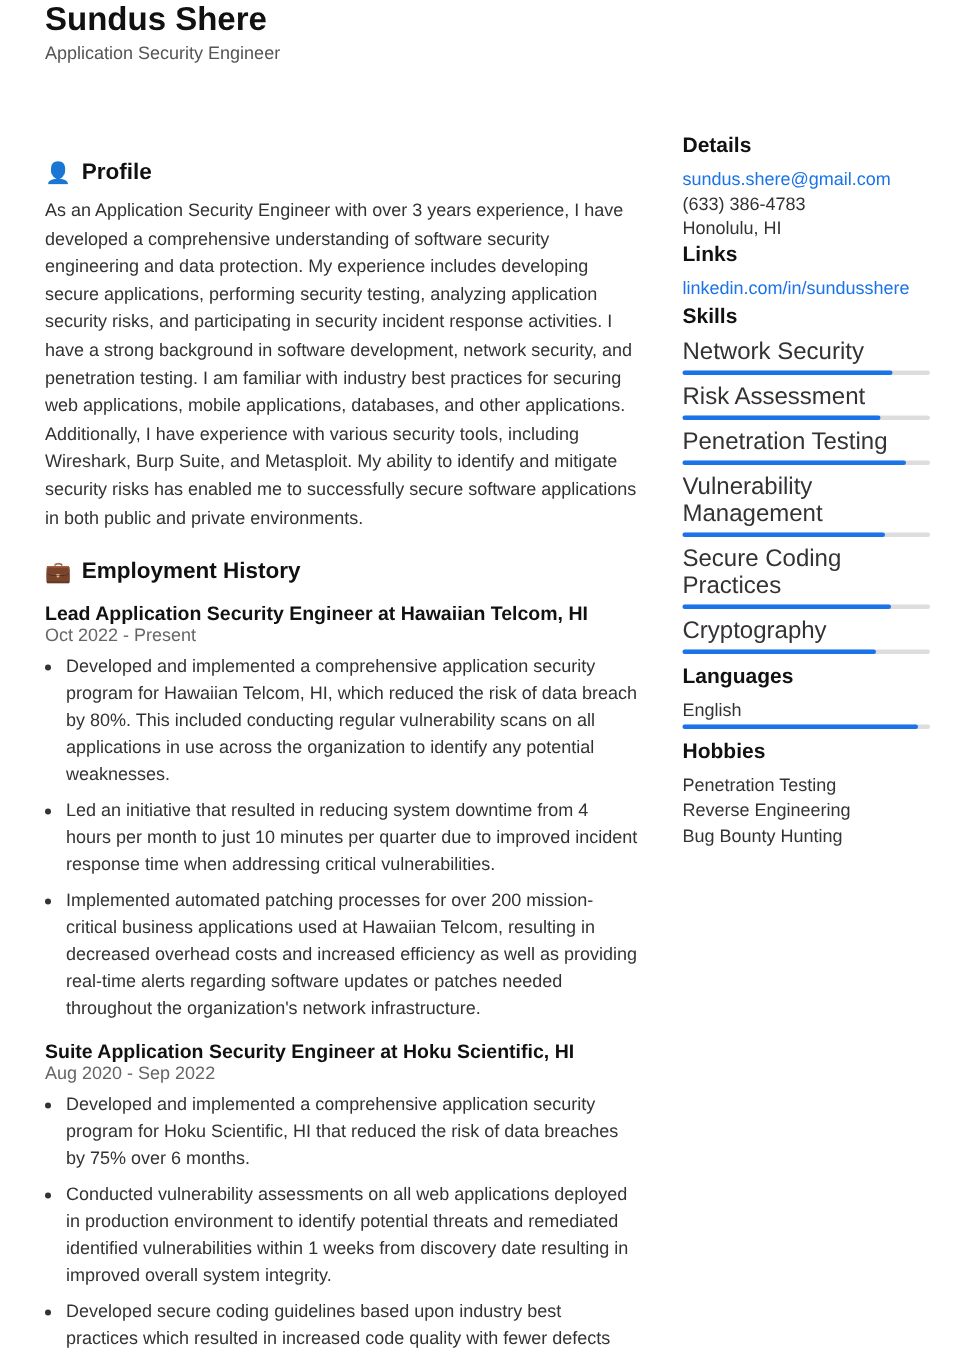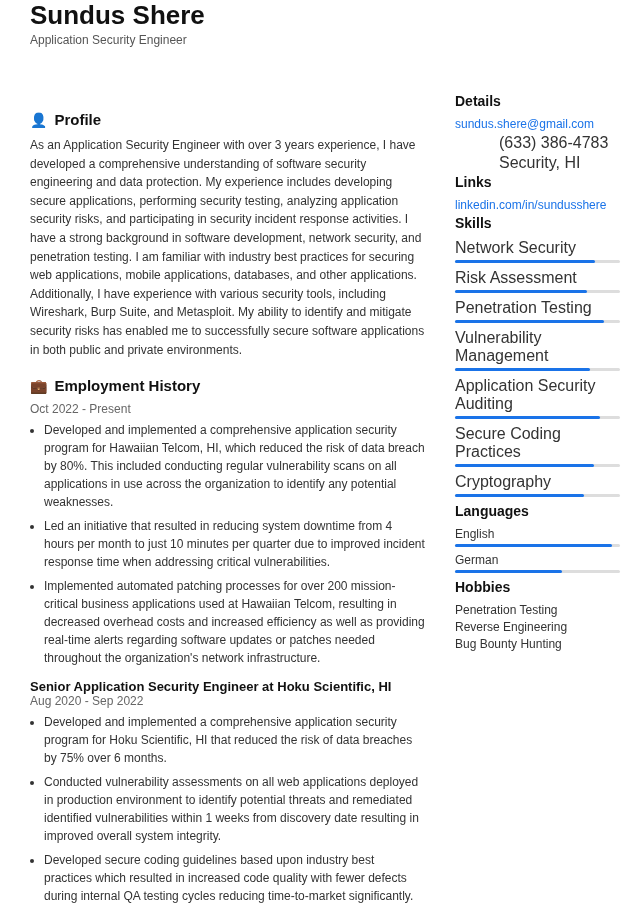--- a/index.html
+++ b/index.html
@@ -23,21 +23,21 @@
     .right-col {
       width: 195px;
       padding: 0 20px 0 10px;
       flex-shrink: 0;
     }
     
     .header {
       padding: 0 20px 16px 30px;
     }
     .header h1 {
-      font-size: 26px;
+      font-size: 22px;
       font-weight: 700;
       color: #111;
     }
     .header .subtitle {
       font-size: 12px;
       color: #555;
       margin-top: 2px;
     }
     
     .section-title {
@@ -93,24 +93,23 @@
       margin-top: 0;
     }
     .detail-link {
       color: #1a73e8;
       text-decoration: none;
       font-size: 12px;
       display: block;
       margin-bottom: 3px;
     }
     .detail-text {
-      font-size: 16px;
+      font-size: 12px;
       color: #333;
       margin-bottom: 2px;
-      margin-left: 44px;
     }
     
     .skill-item {
       margin-bottom: 6px;
     }
     .skill-name {
       font-size: 16px;
       color: #333;
       margin-bottom: 3px;
     }
@@ -161,48 +160,49 @@
       <p class="profile-text">As an Application Security Engineer with over 3 years experience, I have developed a comprehensive understanding of software security engineering and data protection. My experience includes developing secure applications, performing security testing, analyzing application security risks, and participating in security incident response activities. I have a strong background in software development, network security, and penetration testing. I am familiar with industry best practices for securing web applications, mobile applications, databases, and other applications. Additionally, I have experience with various security tools, including Wireshark, Burp Suite, and Metasploit. My ability to identify and mitigate security risks has enabled me to successfully secure software applications in both public and private environments.</p>
     </div>
 
     <div>
       <div class="section-title">
         <span class="icon">💼</span>
         <span>Employment History</span>
       </div>
 
       <div>
+        <div class="job-title">Lead Application Security Engineer at Hawaiian Telcom, HI</div>
         <div class="job-dates">Oct 2022 - Present</div>
         <ul class="job-bullets">
           <li>Developed and implemented a comprehensive application security program for Hawaiian Telcom, HI, which reduced the risk of data breach by 80%. This included conducting regular vulnerability scans on all applications in use across the organization to identify any potential weaknesses.</li>
           <li>Led an initiative that resulted in reducing system downtime from 4 hours per month to just 10 minutes per quarter due to improved incident response time when addressing critical vulnerabilities.</li>
           <li>Implemented automated patching processes for over 200 mission-critical business applications used at Hawaiian Telcom, resulting in decreased overhead costs and increased efficiency as well as providing real-time alerts regarding software updates or patches needed throughout the organization's network infrastructure.</li>
         </ul>
       </div>
 
       <div>
-        <div class="job-title">Senior Application Security Engineer at Hoku Scientific, HI</div>
+        <div class="job-title">Suite Application Security Engineer at Hoku Scientific, HI</div>
         <div class="job-dates">Aug 2020 - Sep 2022</div>
         <ul class="job-bullets">
           <li>Developed and implemented a comprehensive application security program for Hoku Scientific, HI that reduced the risk of data breaches by 75% over 6 months.</li>
           <li>Conducted vulnerability assessments on all web applications deployed in production environment to identify potential threats and remediated identified vulnerabilities within 1 weeks from discovery date resulting in improved overall system integrity.</li>
           <li>Developed secure coding guidelines based upon industry best practices which resulted in increased code quality with fewer defects during internal QA testing cycles reducing time-to-market significantly.</li>
         </ul>
       </div>
     </div>
 
   </div>
 
   <div class="right-col">
 
     <div>
       <div class="right-section-title">Details</div>
       <a class="detail-link" href="#">sundus.shere@gmail.com</a>
       <div class="detail-text">(633) 386-4783</div>
-      <div class="detail-text">Security, HI</div>
+      <div class="detail-text">Honolulu, HI</div>
     </div>
 
     <div>
       <div class="right-section-title">Links</div>
       <a class="detail-link" href="#">linkedin.com/in/sundusshere</a>
     </div>
 
     <div>
       <div class="right-section-title">Skills</div>
 
@@ -224,52 +224,40 @@
           <div class="skill-bar-fill" style="width:90%"></div>
         </div>
       </div>
       <div class="skill-item">
         <div class="skill-name">Vulnerability Management</div>
         <div class="skill-bar-bg">
           <div class="skill-bar-fill" style="width:82%"></div>
         </div>
       </div>
       <div class="skill-item">
-        <div class="skill-name">Application Security Auditing</div>
-        <div class="skill-bar-bg">
-          <div class="skill-bar-fill" style="width:88%"></div>
-        </div>
-      </div>
-      <div class="skill-item">
         <div class="skill-name">Secure Coding Practices</div>
         <div class="skill-bar-bg">
           <div class="skill-bar-fill" style="width:84%"></div>
         </div>
       </div>
       <div class="skill-item">
         <div class="skill-name">Cryptography</div>
         <div class="skill-bar-bg">
           <div class="skill-bar-fill" style="width:78%"></div>
         </div>
       </div>
     </div>
 
     <div>
       <div class="right-section-title">Languages</div>
 
       <div class="lang-item">
         <div class="lang-name">English</div>
         <div class="skill-bar-bg">
           <div class="skill-bar-fill" style="width:95%"></div>
-        </div>
-      </div>
-      <div class="lang-item">
-        <div class="lang-name">German</div>
-        <div class="skill-bar-bg">
-          <div class="skill-bar-fill" style="width:65%"></div>
         </div>
       </div>
     </div>
 
     <div>
       <div class="right-section-title">Hobbies</div>
       <div class="hobby-item">Penetration Testing</div>
       <div class="hobby-item">Reverse Engineering</div>
       <div class="hobby-item">Bug Bounty Hunting</div>
     </div>

